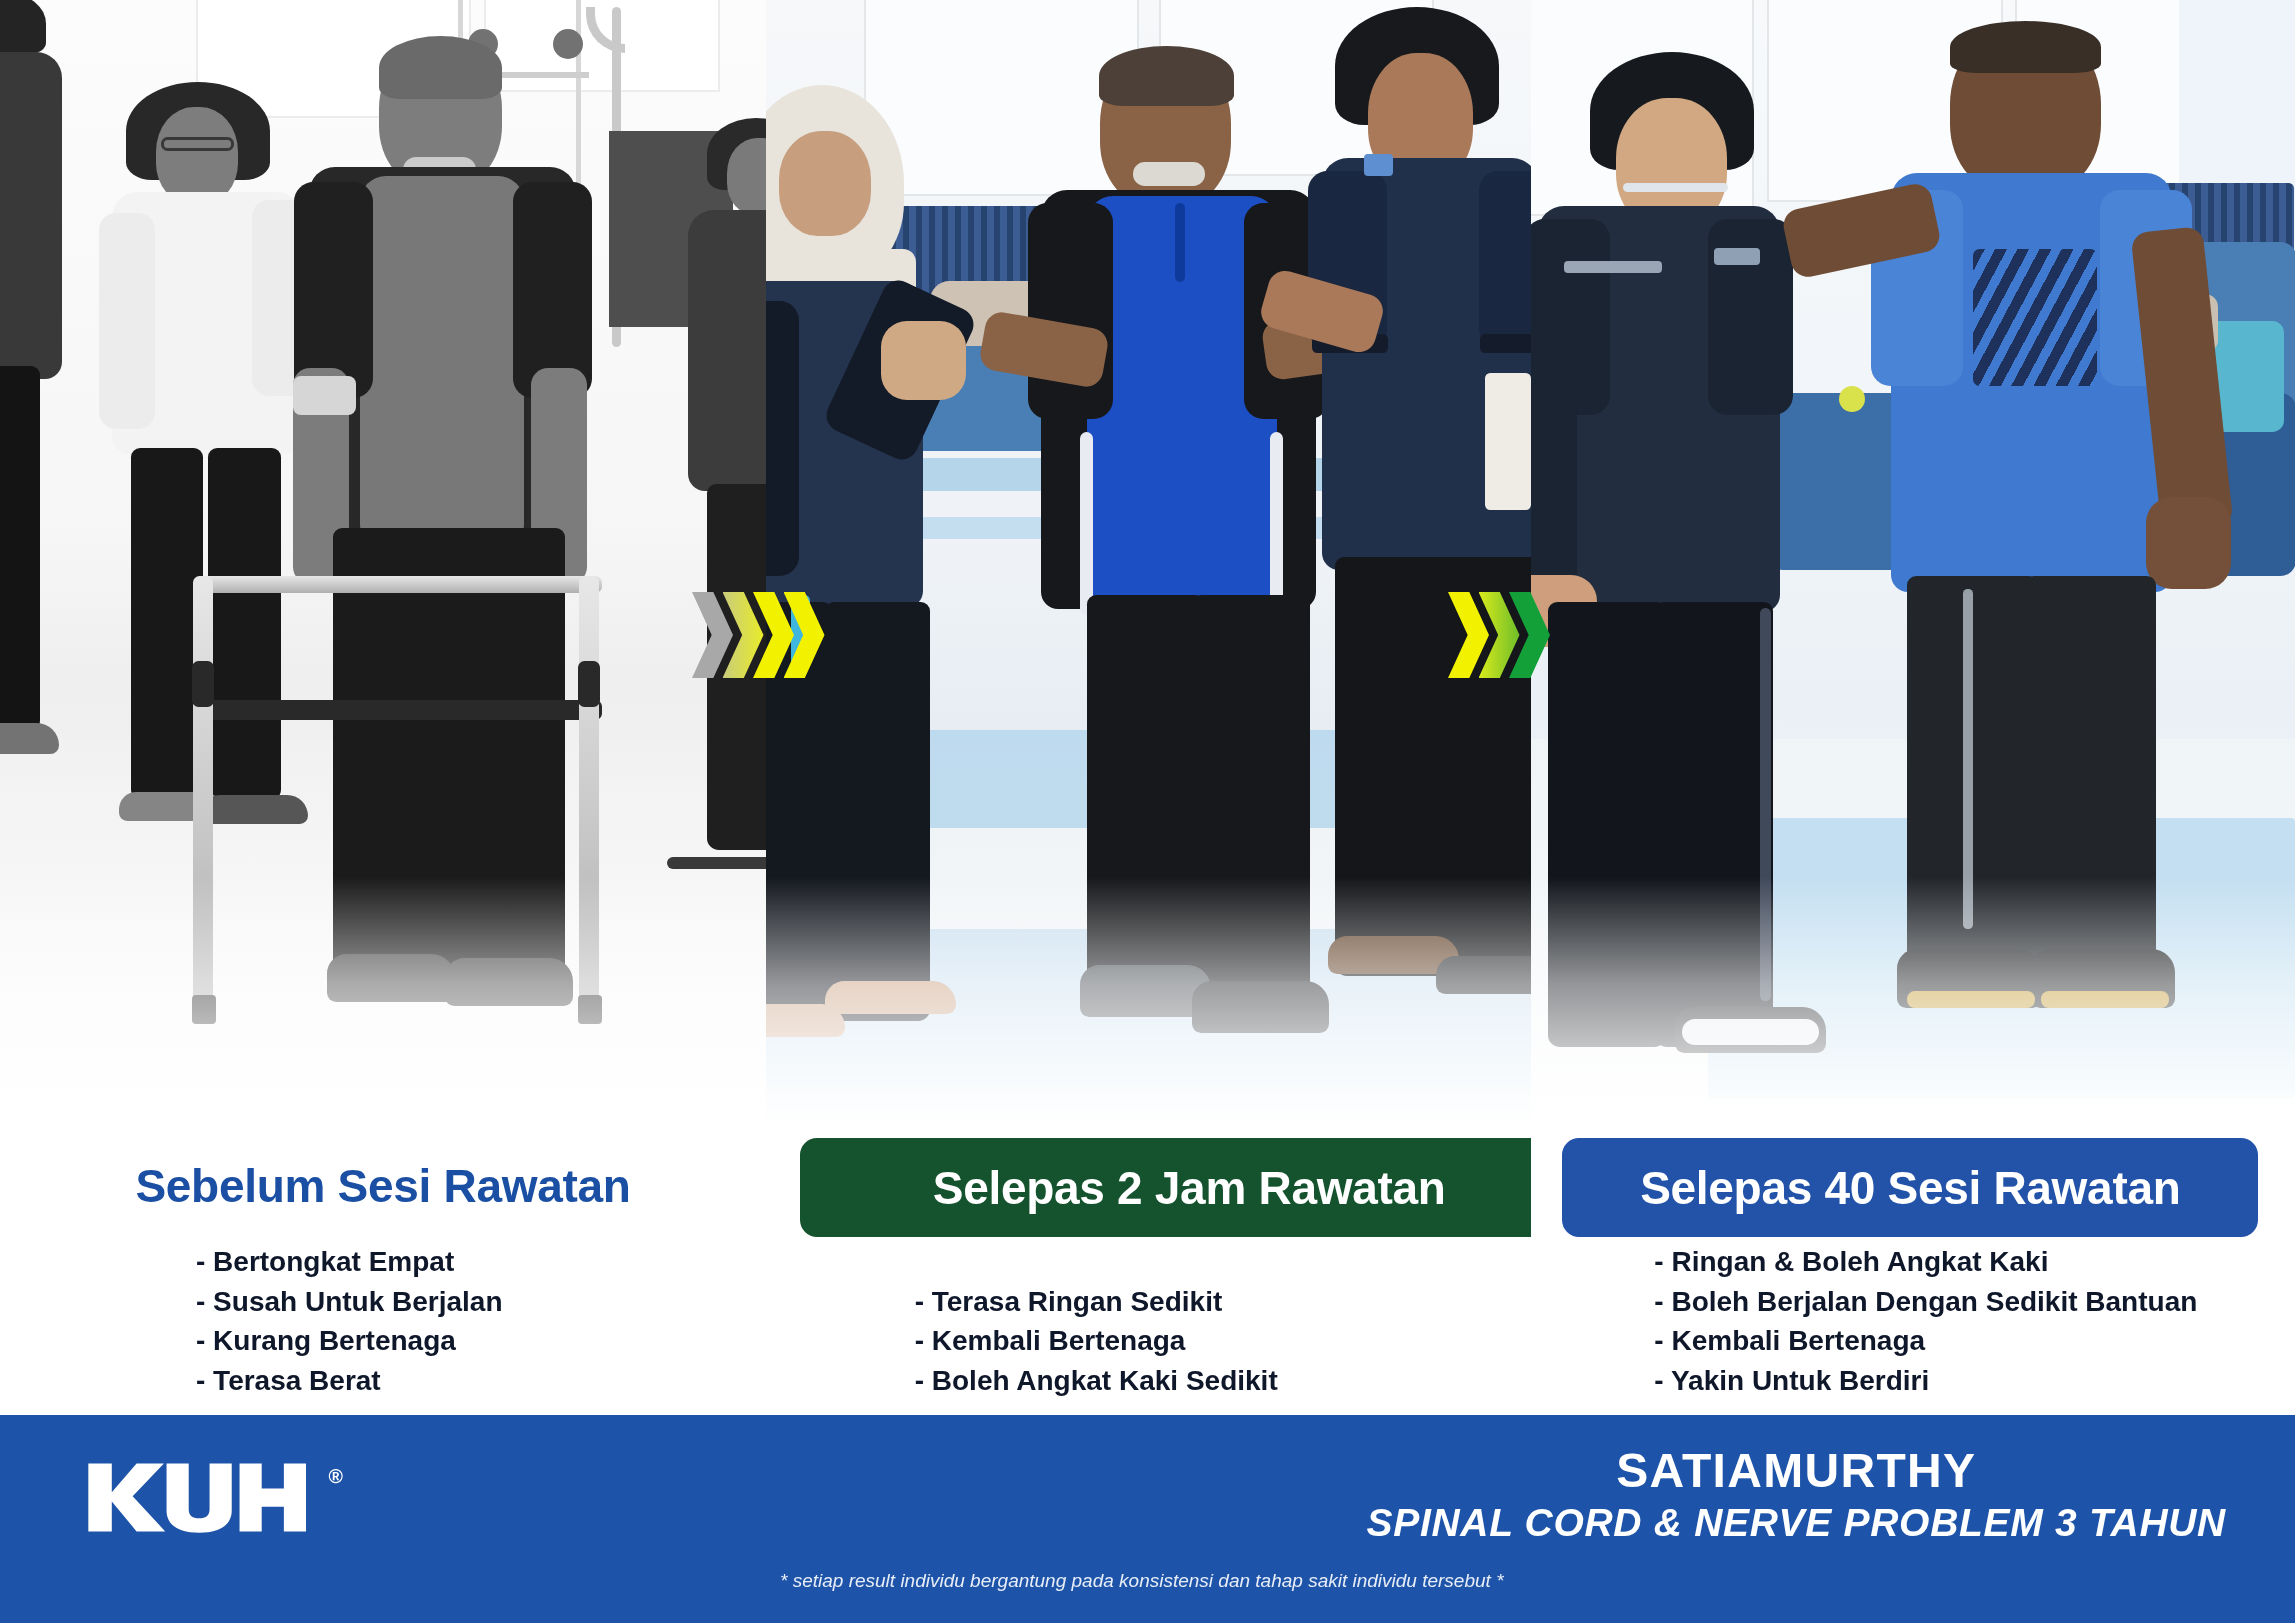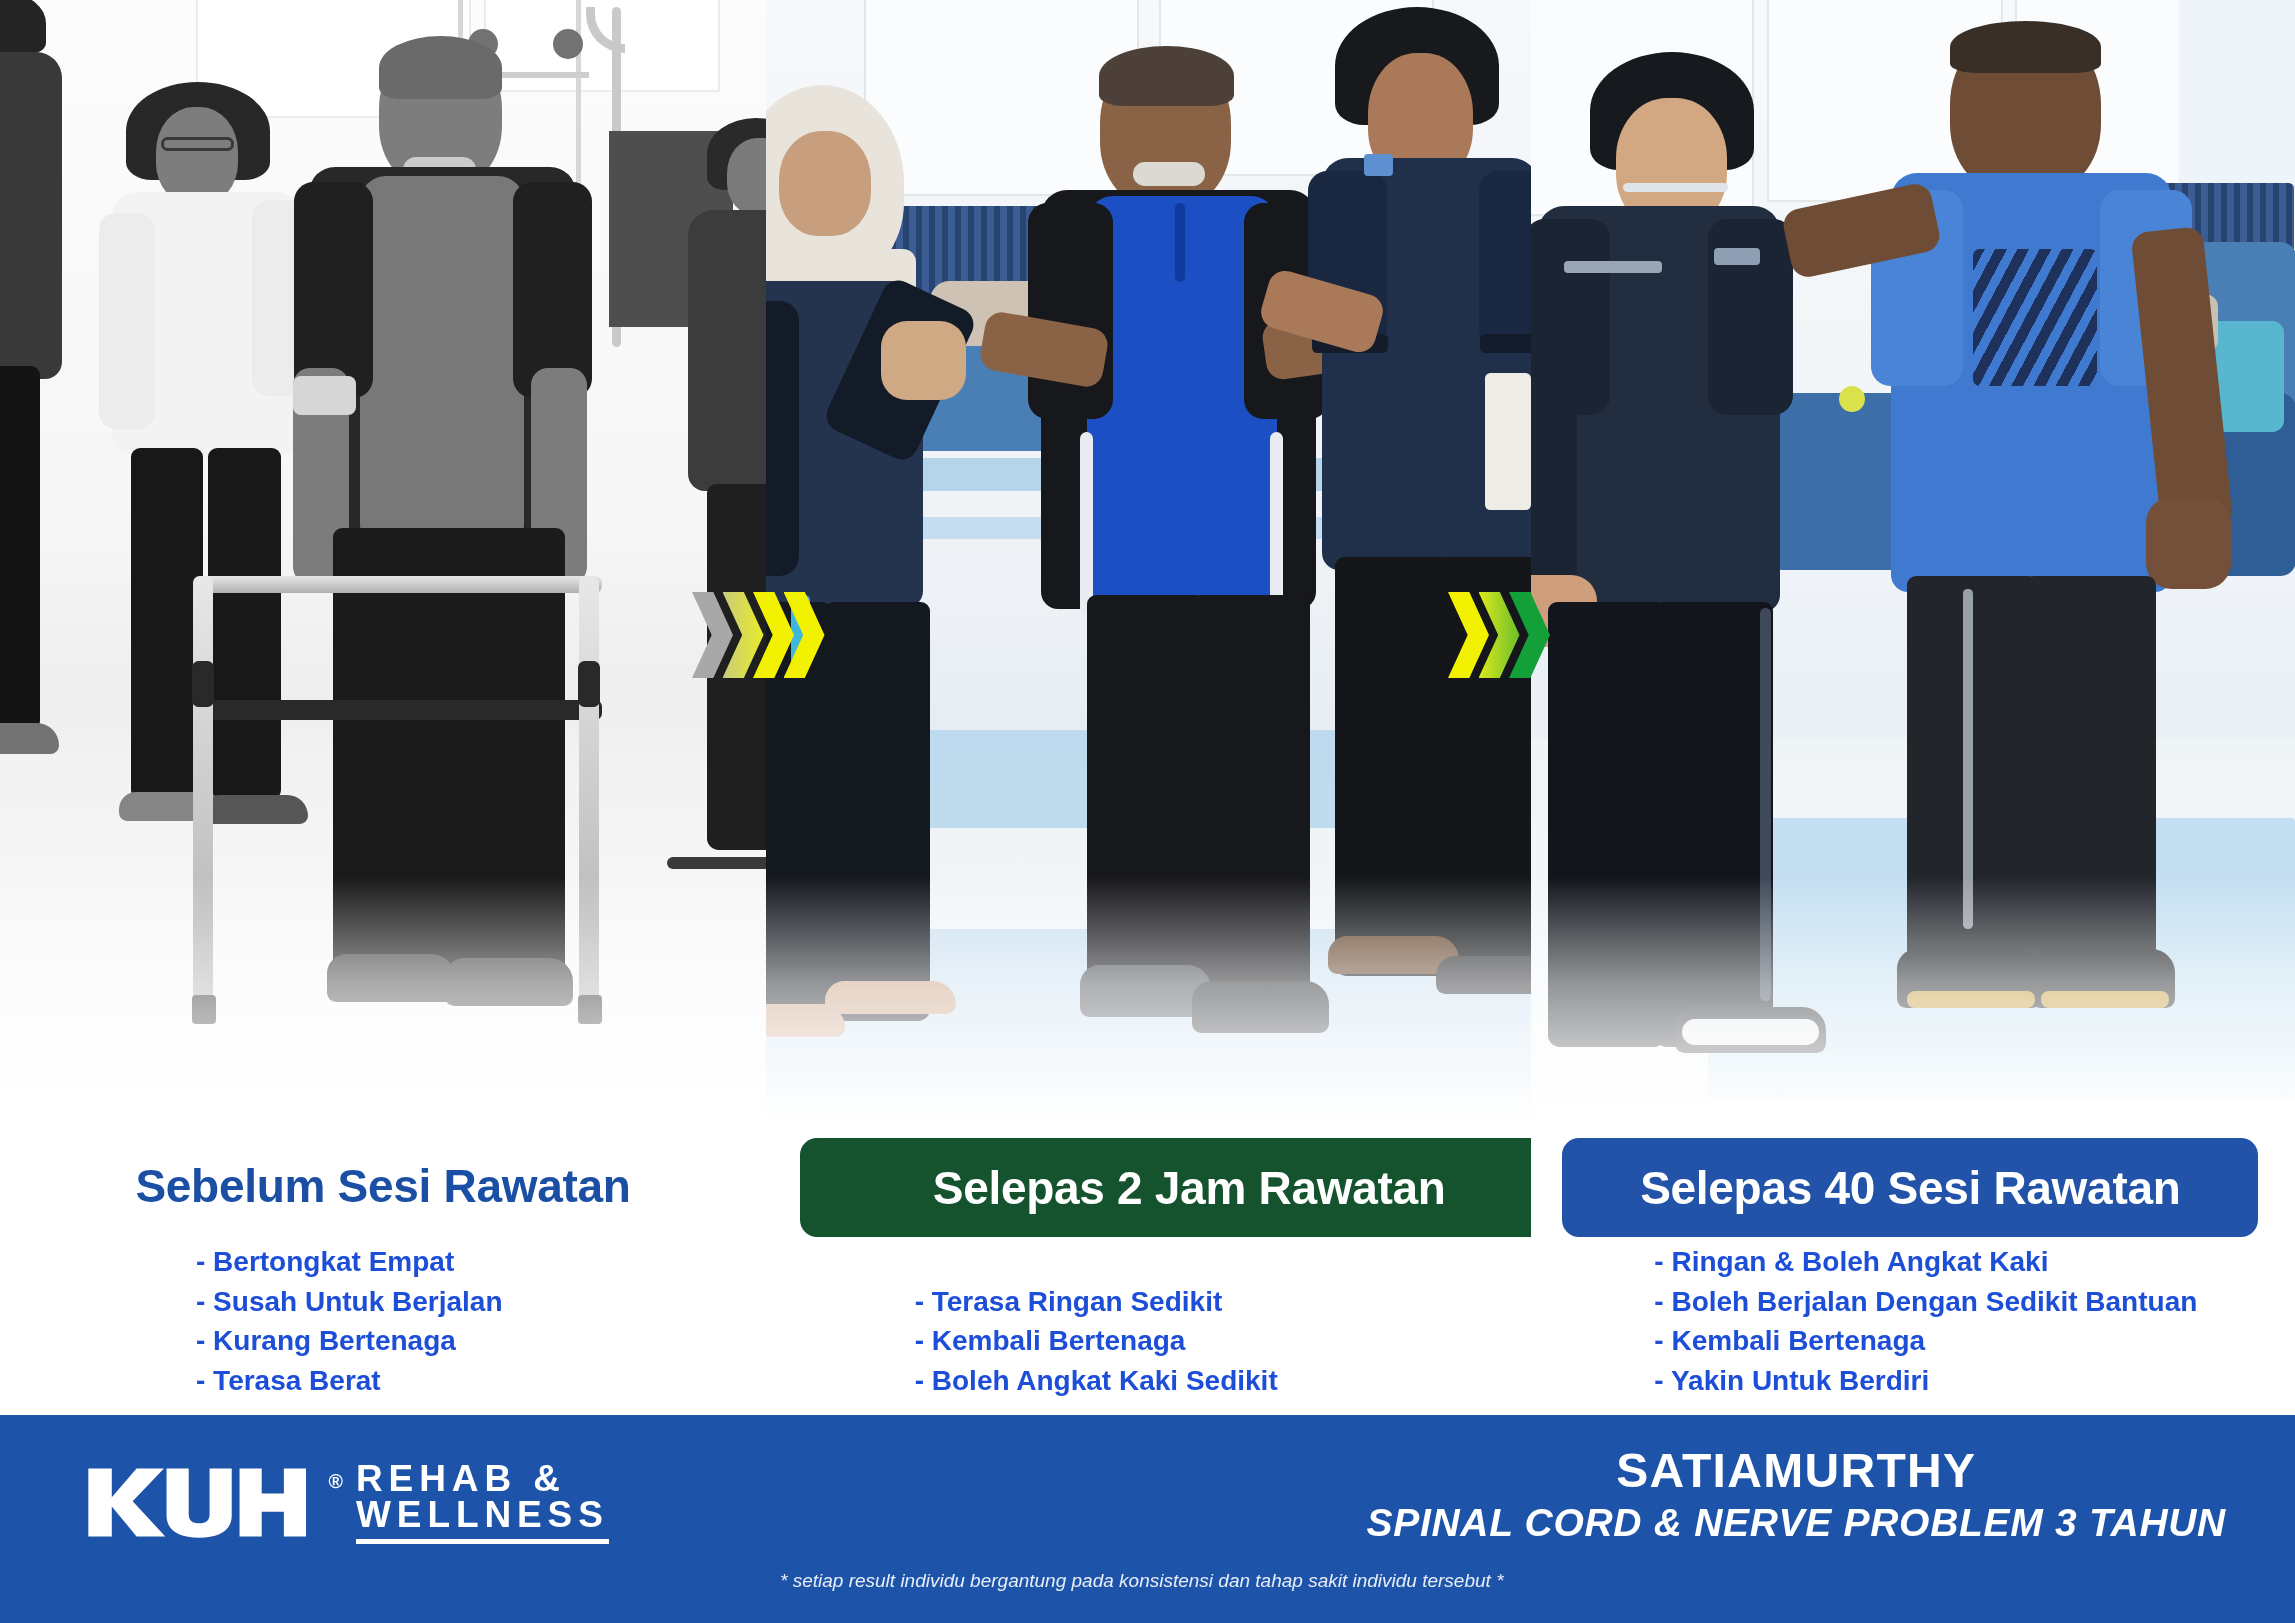--- a/index.html
+++ b/index.html
@@ -61,21 +61,21 @@
   .p1 .headcard { left:41px; width:684px; height:102px; background:#ffffff; }
   .p1 .headcard .htext { color:#1a4fa3; }
   .p2 .headcard { left:34px; width:779px; height:99px; background:#14532d; }
   .p2 .headcard .htext { color:#ffffff; }
   .p3 .headcard { left:31px; width:696px; height:99px; background:#2253a8; }
   .p3 .headcard .htext { color:#ffffff; }
 
   
   .bullets { position:absolute; bottom:18.3px; width:100%;
      display:flex; flex-direction:column; gap:6.5px; }
-  .bullets .bl { color:#1d4ed8; font-weight:700; font-size:28px; line-height:1.18; white-space:nowrap; }
+  .bullets .bl { color:#0f172a; font-weight:700; font-size:28px; line-height:1.18; white-space:nowrap; }
   .p1 .bullets { padding-left:196px; }
   .p2 .bullets { padding-left:149px; }
   .p3 .bullets { padding-left:123px; }
 
   
   .arrows { position:absolute; top:592px; display:flex; align-items:center; z-index:7; }
   .arrows.a1 { left:692px; }
   .arrows.a2 { left:1448px; }
   .chev { width:41px; height:86px; margin-right:-10.5px;
      clip-path:polygon(0 0, 52% 0, 100% 50%, 52% 100%, 0 100%, 48% 50%); }
@@ -371,24 +371,20 @@
           <path d="M126 4 h34 v70 c0 10 6 14 16 14 s16-4 16-14 V4 h34 v72 c0 22-18 34-50 34 s-50-12-50-34 Z"></path>
           <path d="M238 4 h34 v38 h34 V4 h34 v104 h-34 V70 h-34 v38 h-34 Z"></path>
           <path d="M0 0 h0 z"></path>
         </g>
         <g fill="#ffffff">
           <path d="M246 4 h58 v18 h-58 z" opacity="0"></path>
         </g>
       </svg>
       <span class="reg">®</span>
     </div>
-    <div class="wordmark">
-      <div class="l1">REHAB &amp;</div>
-      <div class="l2">WELLNESS</div>
-    </div>
   </div>
 
   <div class="patient">
     <div class="name">SATIAMURTHY</div>
     <div class="cond">SPINAL CORD &amp; NERVE PROBLEM 3 TAHUN</div>
   </div>
 
   <div class="disclaimer">* setiap result individu bergantung pada konsistensi dan tahap sakit individu tersebut *</div>
 
 </div>

